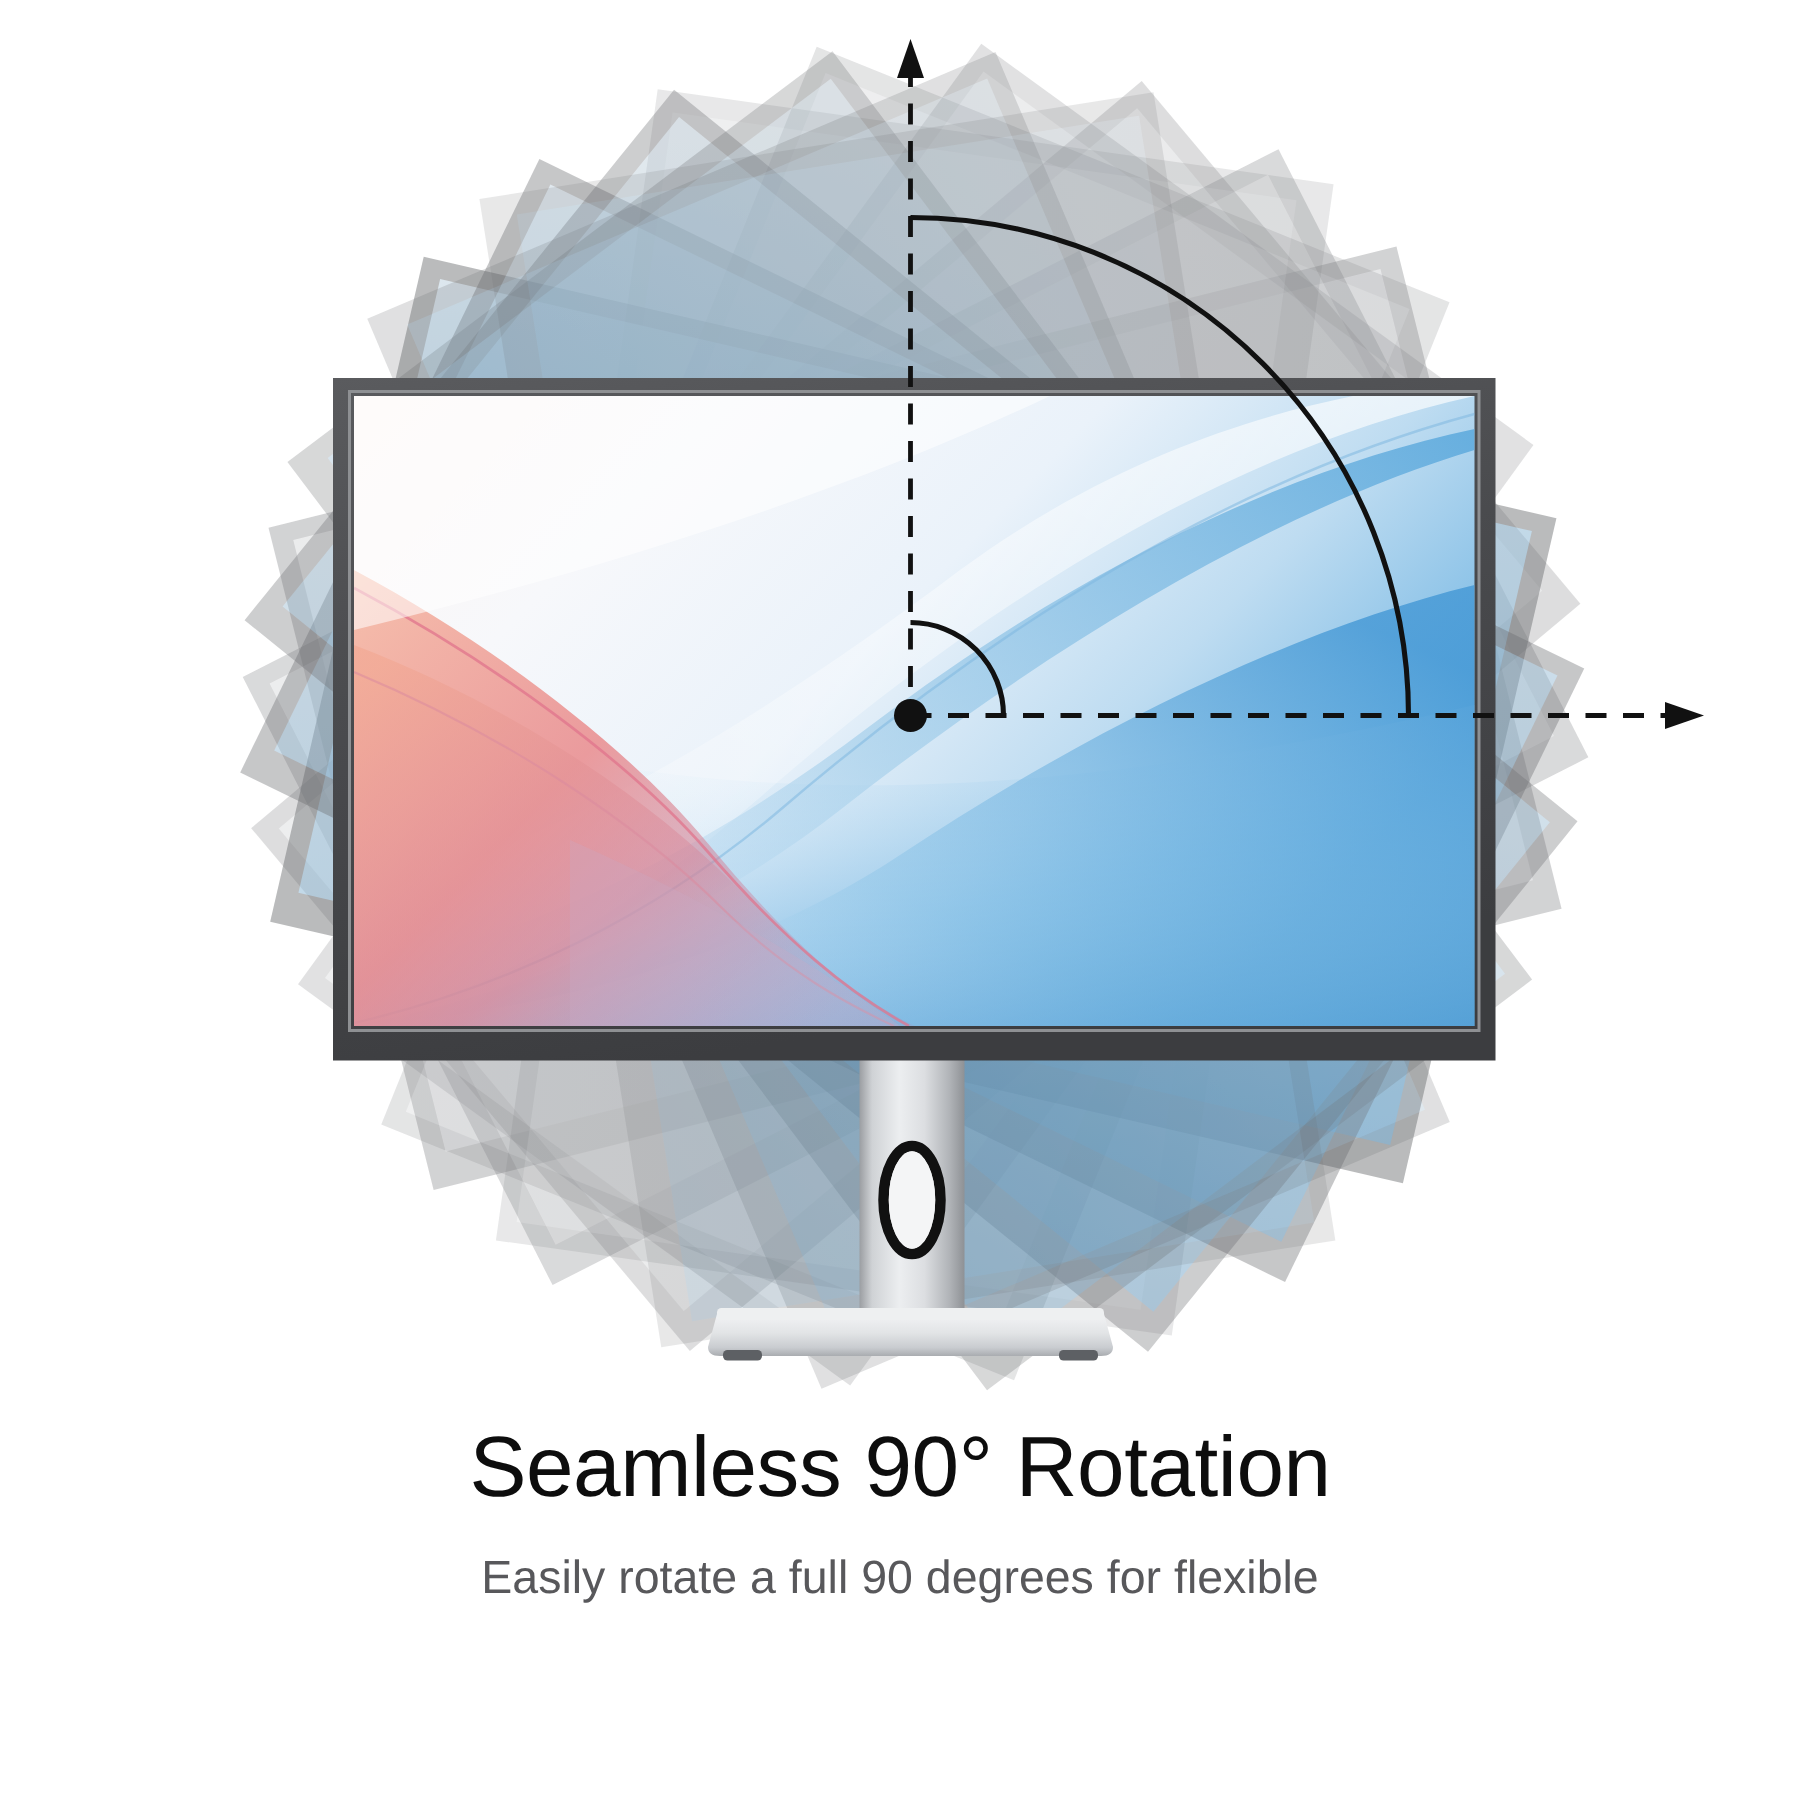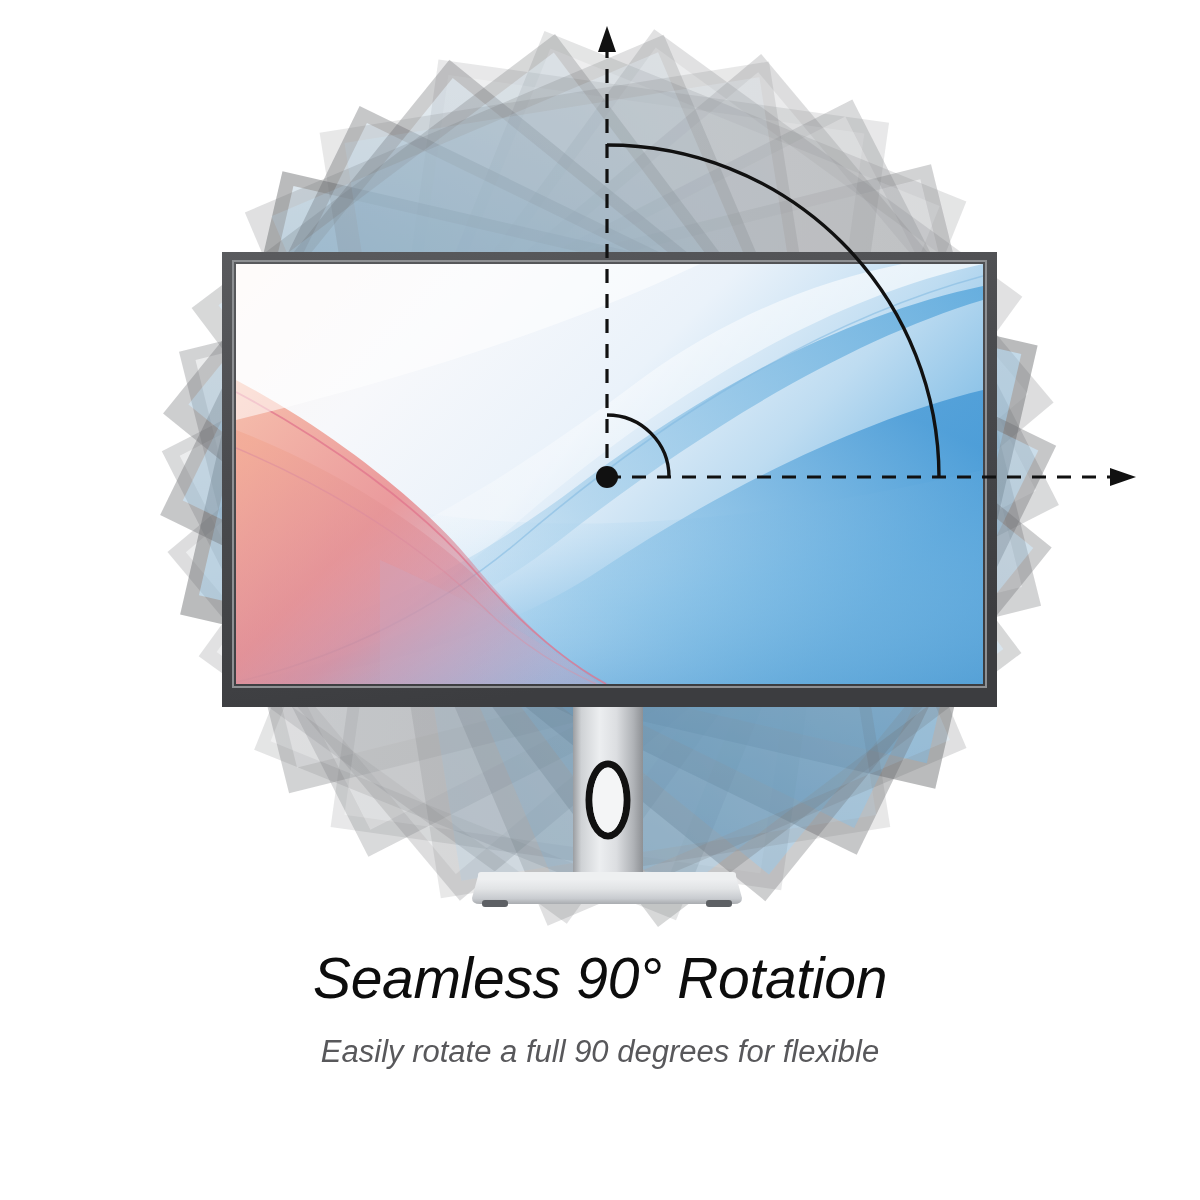--- a/index.html
+++ b/index.html
@@ -9,21 +9,20 @@
     overflow:hidden;
     position:relative;
   }
   #stage{position:absolute;inset:0;width:1200px;height:1200px;background:#ffffff;}
   #scene{position:absolute;left:0;top:0;width:1200px;height:940px;}
   #scene svg{display:block;width:1200px;height:940px;}
 
   #caption{
     position:absolute;left:0;top:948px;width:1200px;
     text-align:center;
-    font-style:italic;
   }
   #headline{
     font-size:57px;
     font-weight:400;
     color:#0d0d0d;
     letter-spacing:-0.3px;
     line-height:1.06;
     margin:0;
     white-space:nowrap;
   }

